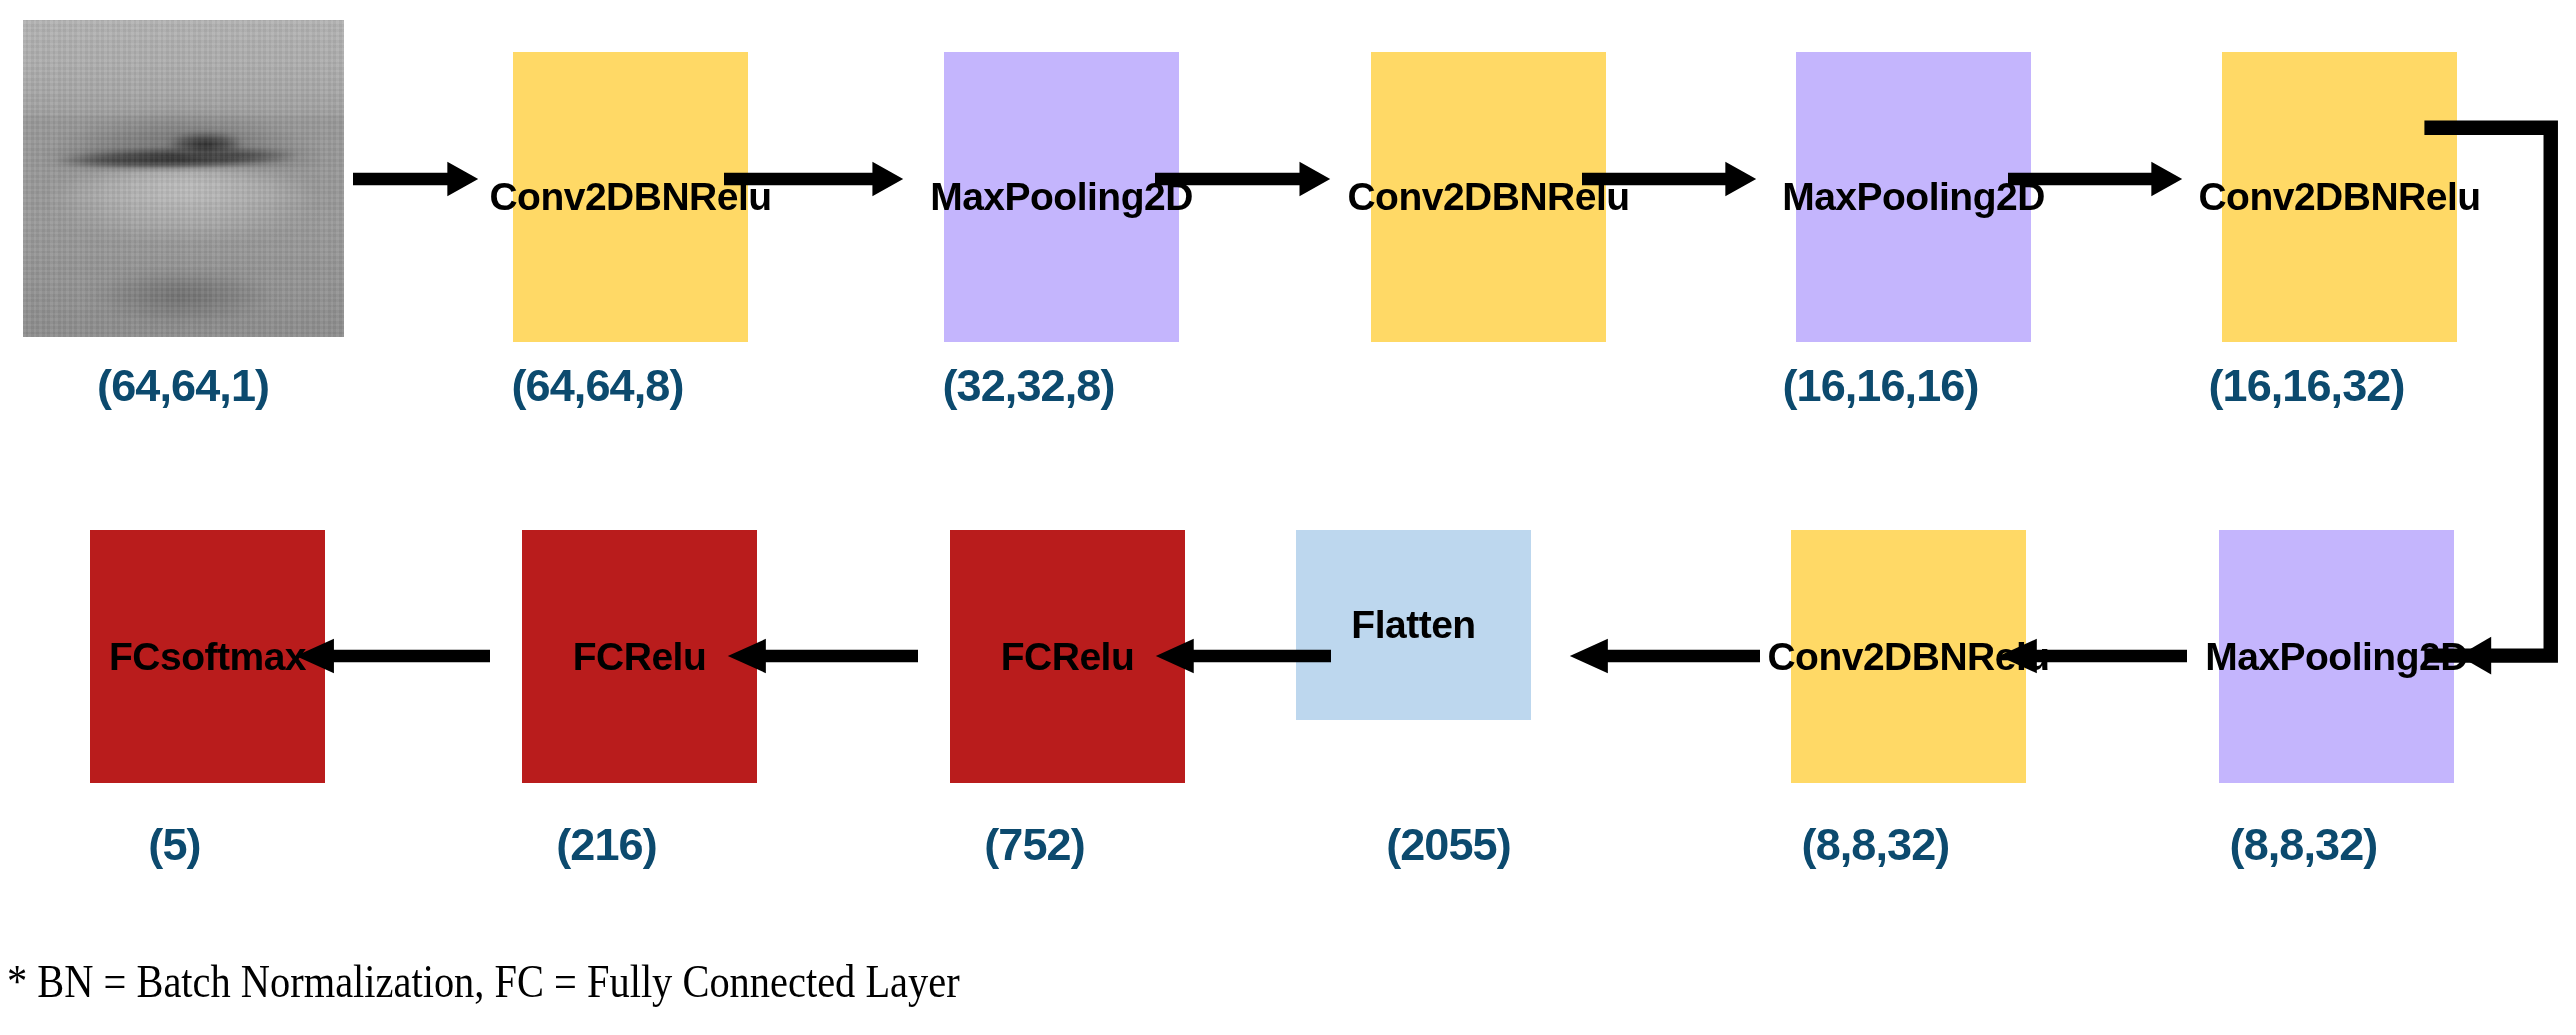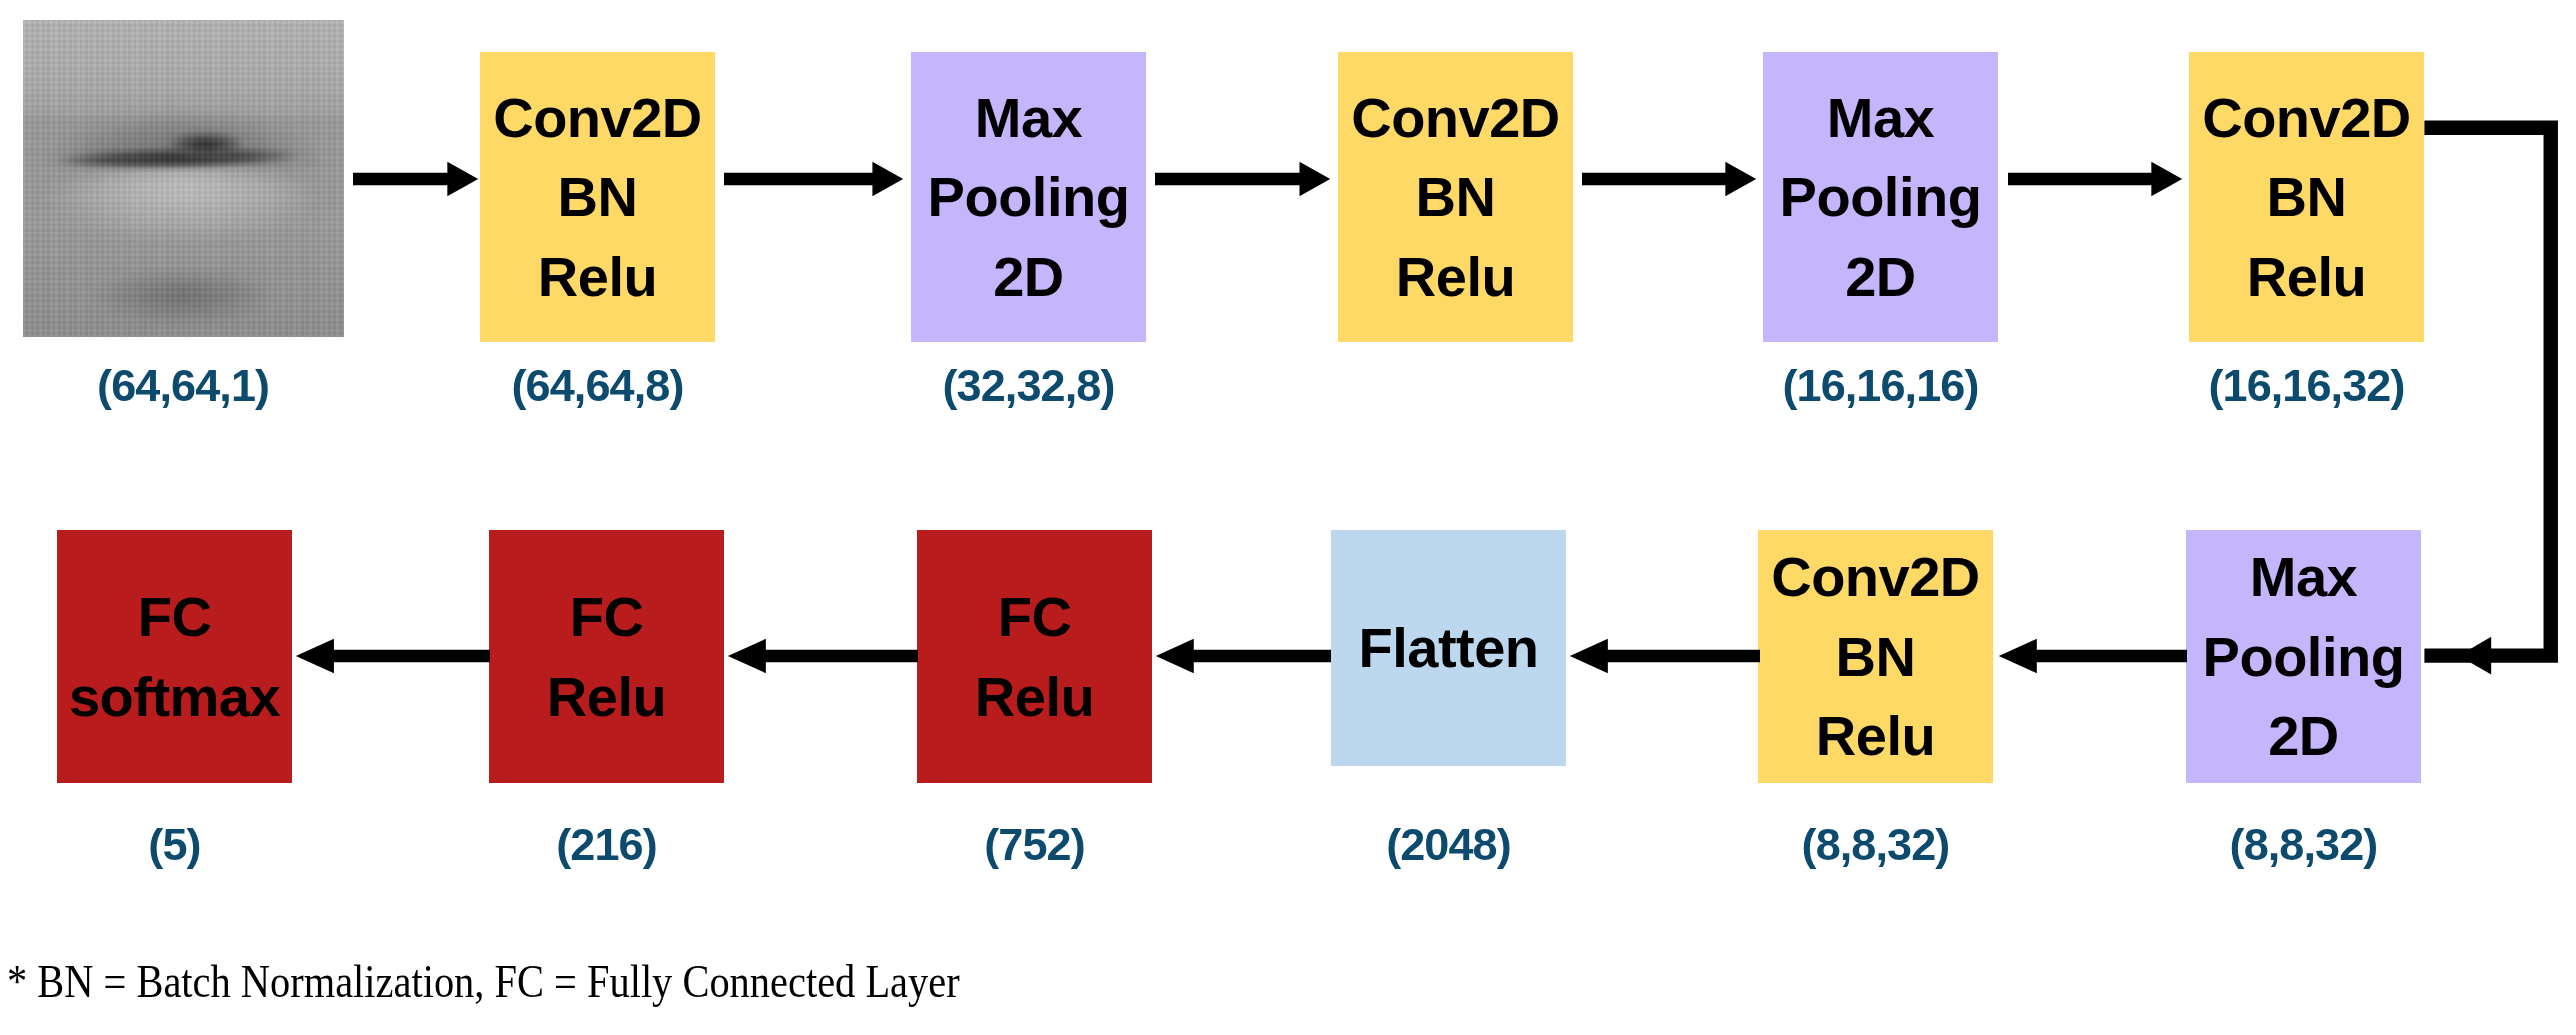--- a/index.html
+++ b/index.html
@@ -10,30 +10,31 @@
     position:relative;
     overflow:hidden;
   }
 
   .canvas{ position:absolute; left:0; top:0; width:2576px; height:1035px; }
 
   
   .box{
     position:absolute;
     display:flex;
-    flex-direction:column;
+    flex-direction:row;
     align-items:center;
     justify-content:center;
     font-family:"Liberation Sans", sans-serif;
     font-weight:bold;
     color:#000000;
-    font-size:56px;
+    font-size:39px;
     line-height:1.42;
     letter-spacing:-0.5px;
     text-align:center;
+    margin-left:33px;
   }
   .box .ln{ display:block; white-space:nowrap; }
 
   .c-yellow{ background:#FFD966; }
   .c-peach { background:#c4b5fd; }
   .c-green { background:#b91c1c; }
   .c-blue  { background:#BDD7EE; }
 
   
   .dim{
@@ -177,24 +178,24 @@
     <span class="ln">Relu</span>
   </div>
   <div class="dim" style="left:489px; top:819px; width:235px;">(216)</div>
 
   <div class="box c-green" style="left:917px; top:530px; width:235px; height:253px;">
     <span class="ln">FC</span>
     <span class="ln">Relu</span>
   </div>
   <div class="dim" style="left:917px; top:819px; width:235px;">(752)</div>
 
-  <div class="box c-blue" style="left:1331px; top:530px; width:235px; height:236px;">
+  <div class="box c-blue" style="left:1263px; top:530px; width:235px; height:190px;">
     <span class="ln">Flatten</span>
   </div>
-  <div class="dim" style="left:1331px; top:819px; width:235px;">(2048)</div>
+  <div class="dim" style="left:1331px; top:819px; width:235px;">(2055)</div>
 
   <div class="box c-yellow" style="left:1758px; top:530px; width:235px; height:253px;">
     <span class="ln">Conv2D</span>
     <span class="ln">BN</span>
     <span class="ln">Relu</span>
   </div>
   <div class="dim" style="left:1758px; top:819px; width:235px;">(8,8,32)</div>
 
   <div class="box c-peach" style="left:2186px; top:530px; width:235px; height:253px;">
     <span class="ln">Max</span>

